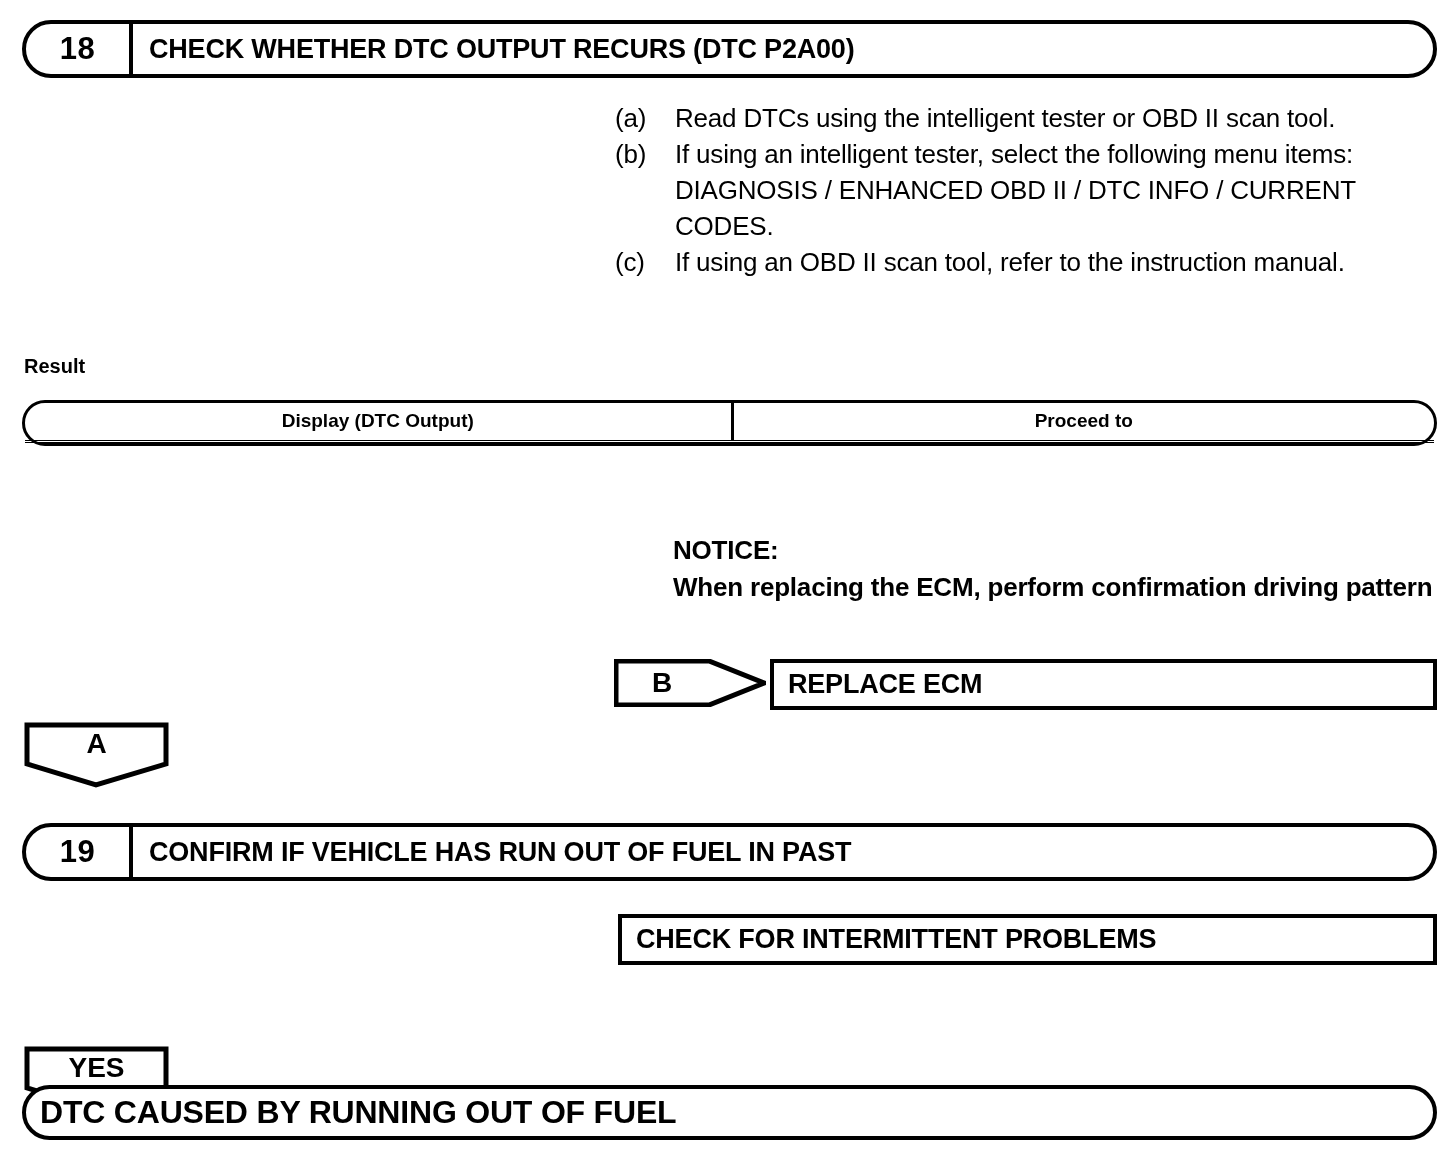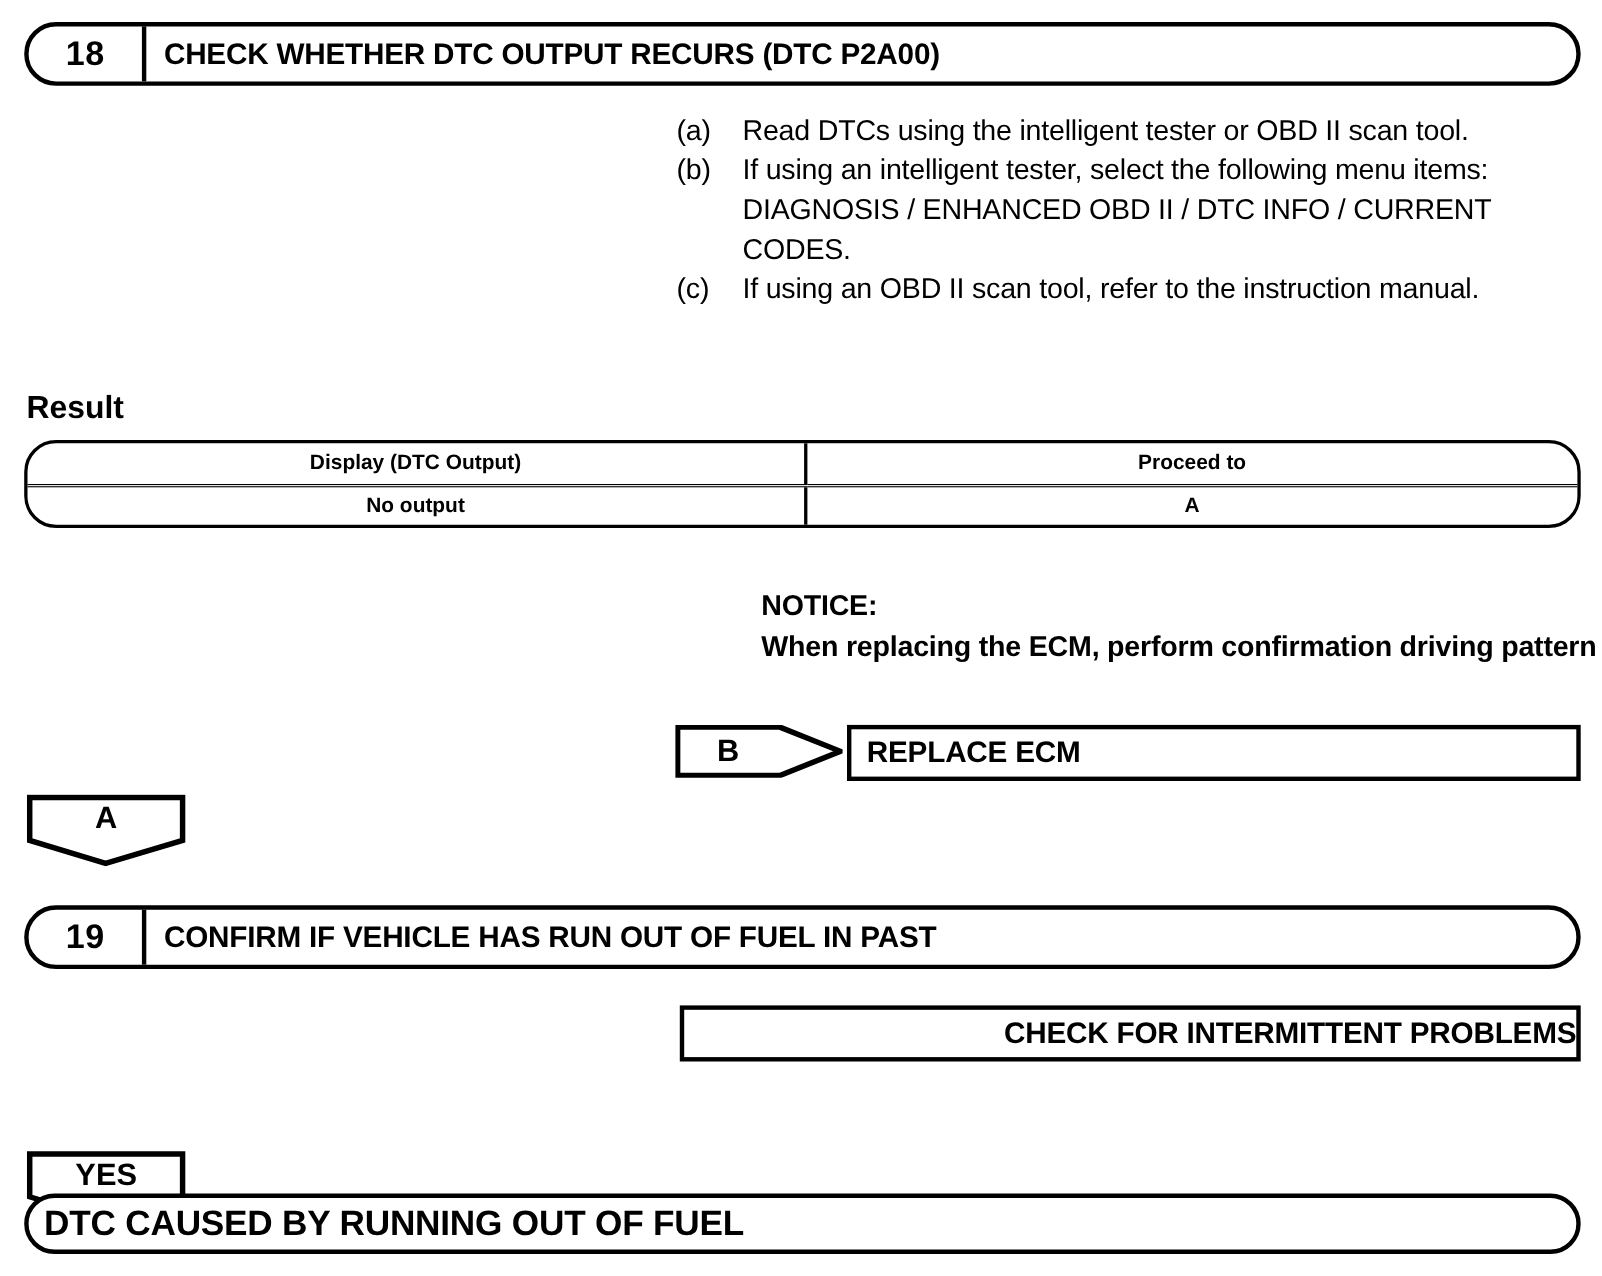--- a/index.html
+++ b/index.html
@@ -64,21 +64,21 @@
     flex: none;
   }
   .instr-text {
     flex: 1;
   }
 
   
   .result-label {
     left: 24px;
     top: 355px;
-    font-size: 29px;
+    font-size: 20px;
     font-weight: bold;
   }
 
   
   .result-table {
     left: 22px;
     top: 400px;
     width: 1415px;
     border: 3px solid #000;
     box-sizing: border-box;
@@ -112,21 +112,20 @@
 
   
   .notice {
     left: 673px;
     top: 532px;
     width: 760px;
     font-size: 26px;
     line-height: 37px;
     font-weight: bold;
     letter-spacing: -0.2px;
-    margin-left: 19px;
   }
 
   
   .branch-row { display: flex; align-items: stretch; }
   .pentagon-right {
     position: relative;
     width: 152px;
     height: 48px;
     flex: none;
   }
@@ -232,24 +231,20 @@
 
 <div class="abs result-table">
   <table>
     <thead>
       <tr>
         <th class="col-left">Display (DTC Output)</th>
         <th>Proceed to</th>
       </tr>
     </thead>
     <tbody>
-      <tr>
-        <td class="col-left">No output</td>
-        <td>A</td>
-      </tr>
     </tbody>
   </table>
 </div>
 
 <div class="abs notice">
   <div>NOTICE:</div>
   <div>When replacing the ECM, perform confirmation driving pattern</div>
 </div>
 
 <div class="abs branch-row" style="left:614px; top:659px; width:823px;">
@@ -270,21 +265,21 @@
   </svg>
   <div class="pg-label">A</div>
 </div>
 
 <div class="abs step-box" style="left:22px; top:823px; width:1415px; height:58px;">
   <div class="step-num">19</div>
   <div class="step-title">CONFIRM IF VEHICLE HAS RUN OUT OF FUEL IN PAST</div>
 </div>
 
 <div class="abs branch-row" style="left:614px; top:914px; width:823px;">
-  <div class="action-box" style="flex:1; margin-left:4px;justify-content:flex-end;">
+  <div class="action-box" style="flex:1; margin-left:4px;">
     <span>CHECK FOR INTERMITTENT PROBLEMS</span>
   </div>
 </div>
 
 <div class="abs pentagon-down" style="left:24px; top:980px;">
   <svg viewBox="0 0 145 66" preserveAspectRatio="none">
     <polygon points="3,3 142,3 142,42 72,63 3,42" fill="#ffffff" stroke="#000000" stroke-width="5"></polygon>
   </svg>
   <div class="pg-label">YES</div>
 </div>

